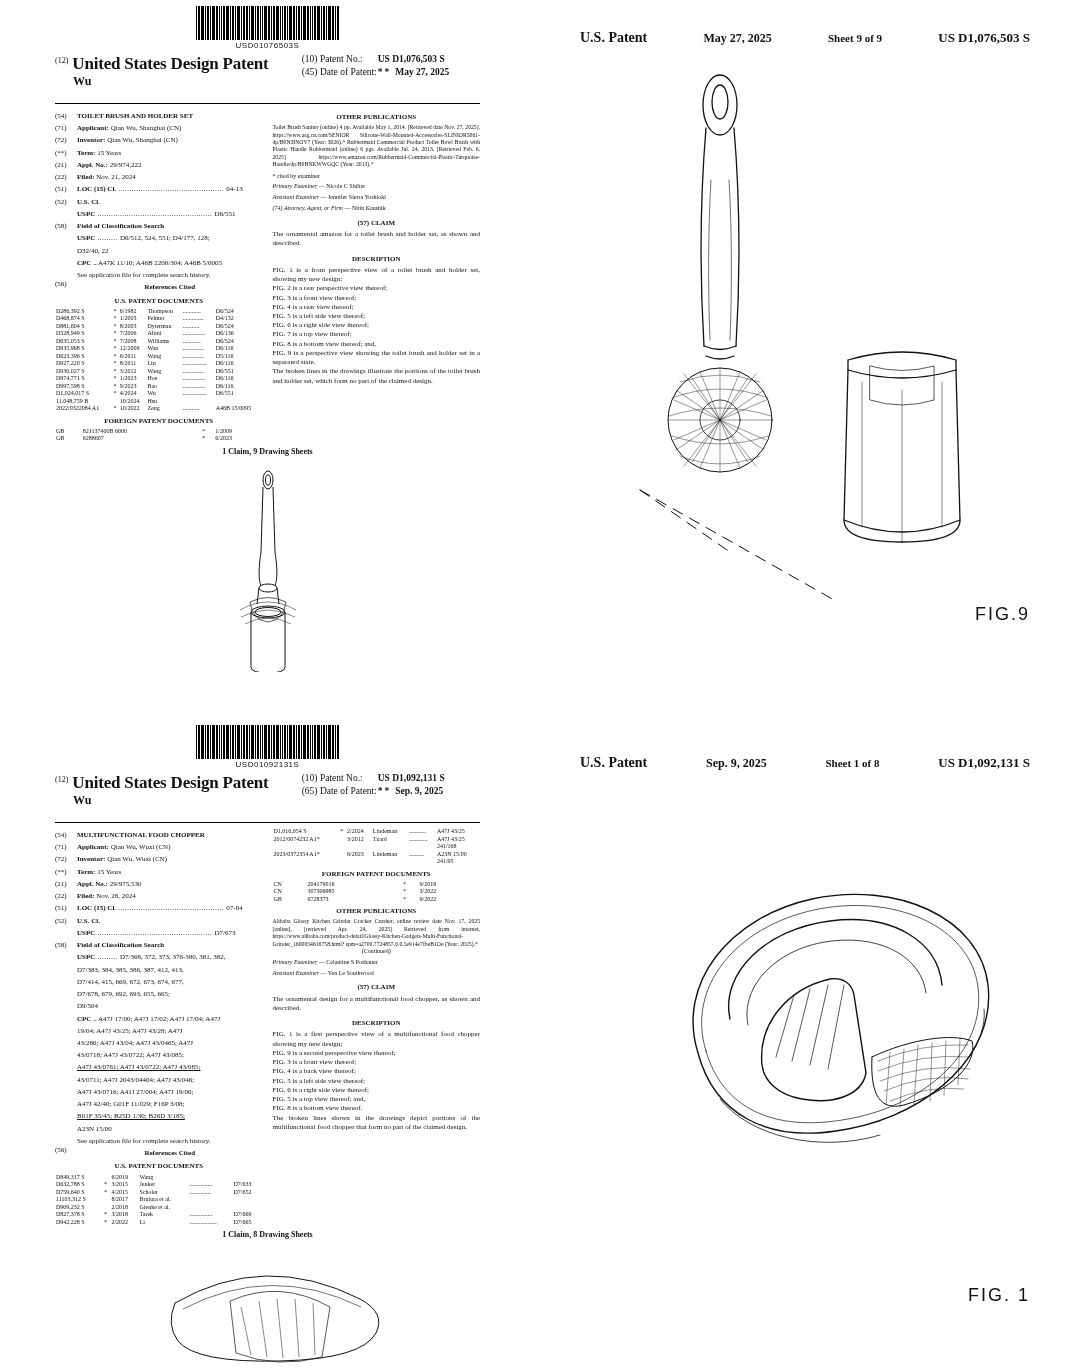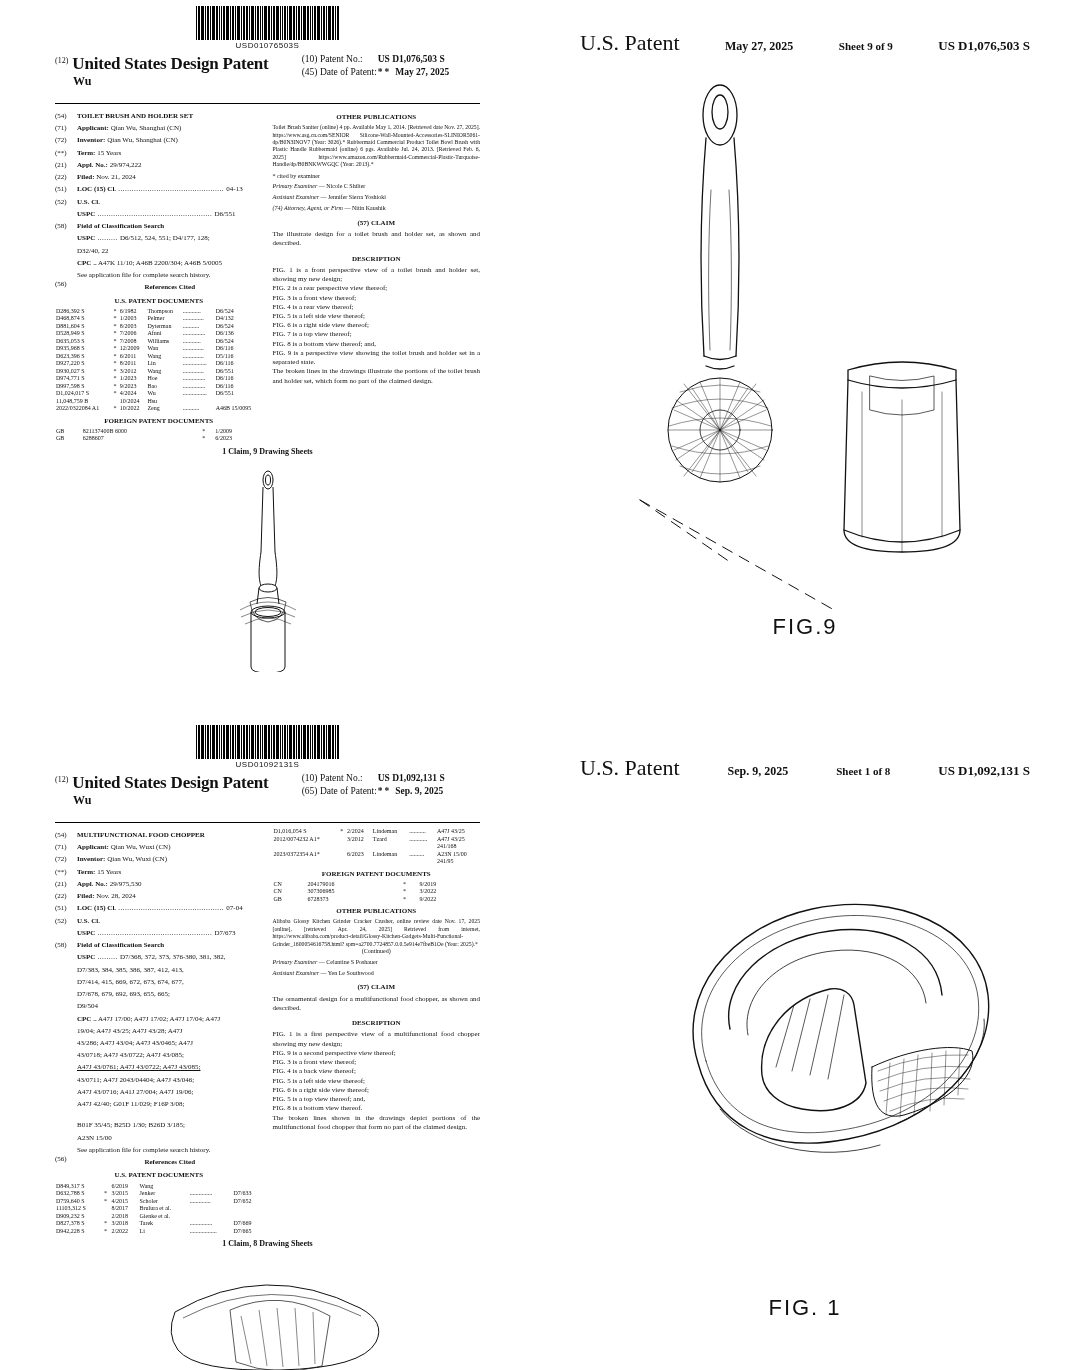--- a/index.html
+++ b/index.html
@@ -36,25 +36,25 @@
   .hd{font-weight:bold;text-align:center;margin:4px 0 2px;}
   .just{text-align:justify;}
   .it{font-style:italic;}
   table.refs{width:100%;border-collapse:collapse;font-size:6px;line-height:1.25;}
   table.refs td{padding:0 1px;white-space:nowrap;}
   .tiny{font-size:6px;line-height:1.3;}
   .tiny6{font-size:5.7px;line-height:1.3;}
 
   
   .dhead{display:flex;align-items:baseline;justify-content:space-between;font-family:"Liberation Serif",serif;}
-  .dhead .us{font-size:22px;font-weight:normal;}
+  .dhead .us{font-size:14px;font-weight:bold;}
   .dhead .dt{font-size:12px;font-weight:bold;}
   .dhead .sh{font-size:11px;font-weight:bold;}
   .dhead .no{font-size:13px;font-weight:bold;}
-  .figlabel{font-family:"Liberation Sans",sans-serif;font-size:22px;letter-spacing:2px;text-align:center;}
+  .figlabel{font-family:"Liberation Sans",sans-serif;font-size:18px;letter-spacing:2px;text-align:right;}
   svg{display:block;}
 </style>
 </head>
 <body>
 
 <div class="page" style="left:55px;top:6px;width:425px;height:680px;">
 
   <div class="barcode" id="bc1">
       <i style="width:1px"></i>
       <i style="width:2px"></i>
@@ -328,21 +328,21 @@
         </table>
       </div>
     <div class="col" id="d1-right">
         <div class="hd">OTHER PUBLICATIONS</div>
         <div class="tiny6 just">Toilet Brush Saniter (online) 4 pp. Available May 1, 2014. [Retrieved date Nov. 27, 2025]. https://www.asg.cn.com/SENIOR Silicone-Wall-Mounted-Accessories-SLINIOR5061-dp/B0N3INOV7 (Year: 3026).* Rubbermaid Commercial Product Toilet Bowl Brush with Plastic Handle Rubbermaid (online) 6 pgs. Available Jul. 24, 2013. [Retrieved Feb. 6, 2025] https://www.amazon.com/Rubbermaid-Commercial-Plastic-Turquoise-Handle/dp/B0BNKWWGQC (Year: 2013).*</div>
         <div class="tiny" style="margin-top:4px;">* cited by examiner</div>
         <div class="tiny" style="margin-top:3px;"><span class="it">Primary Examiner</span> — Nicole C Shilter</div>
         <div class="tiny" style="margin-top:3px;"><span class="it">Assistant Examiner</span> — Jennifer Sierra Yoshioki</div>
         <div class="tiny" style="margin-top:3px;"><span class="it">(74)  Attorney, Agent, or Firm</span> — Nitin Kaushik</div>
         <div class="hd" style="margin-top:6px;">(57)                        CLAIM</div>
-        <div class="just">The illustrate design for a toilet brush and holder set, as shown and described.</div>
+        <div class="just">The ornamental amazon for a toilet brush and holder set, as shown and described.</div>
         <div class="hd" style="margin-top:6px;">DESCRIPTION</div>
         <div class="just">FIG. 1 is a front perspective view of a toilet brush and holder set, showing my new design;</div>
         <div class="just">FIG. 2 is a rear perspective view thereof;</div>
         <div class="just">FIG. 3 is a front view thereof;</div>
         <div class="just">FIG. 4 is a rear view thereof;</div>
         <div class="just">FIG. 5 is a left side view thereof;</div>
         <div class="just">FIG. 6 is a right side view thereof;</div>
         <div class="just">FIG. 7 is a top view thereof;</div>
         <div class="just">FIG. 8 is a bottom view thereof; and,</div>
         <div class="just">FIG. 9 is a perspective view showing the toilet brush and holder set in a separated state.</div>
@@ -582,21 +582,21 @@
           <div class="bd"> 43/0711; A47J 2043/04404; A47J 43/046;</div>
         </div>
         <div class="fl" style="margin-top:3px;">
           <div class="num"></div>
           <div class="bd"> A47J 43/0716; A41J 27/004; A47J 19/06;</div>
         </div>
         <div class="fl" style="margin-top:3px;">
           <div class="num"></div>
           <div class="bd"> A47J 42/40; G01F 11/029; F16P 3/08;</div>
         </div>
-        <div class="fl" style="margin-top:12px;">
+        <div class="fl" style="margin-top:3px;text-decoration:underline;">
           <div class="num"></div>
           <div class="bd"> B01F 35/45; B25D 1/30; B26D 3/185;</div>
         </div>
         <div class="fl" style="margin-top:3px;">
           <div class="num"></div>
           <div class="bd"> A23N 15/00</div>
         </div>
         <div class="fl" style="margin-top:3px;">
           <div class="num"></div>
           <div class="bd"> See application file for complete search history.</div>

